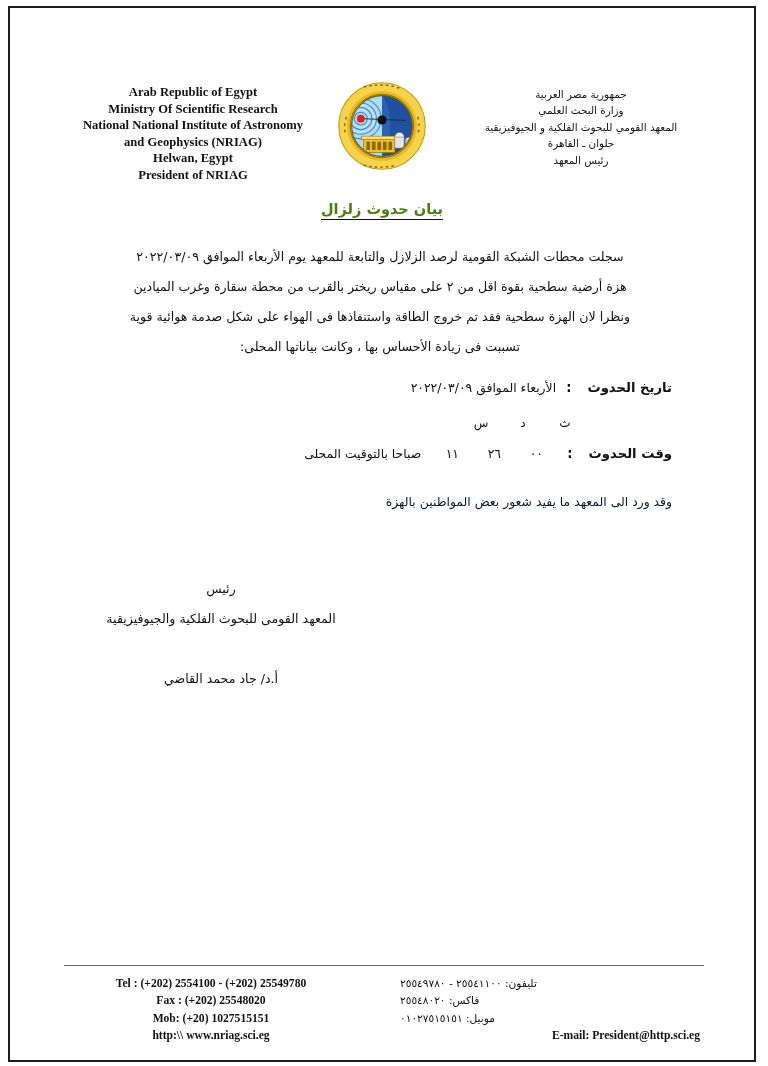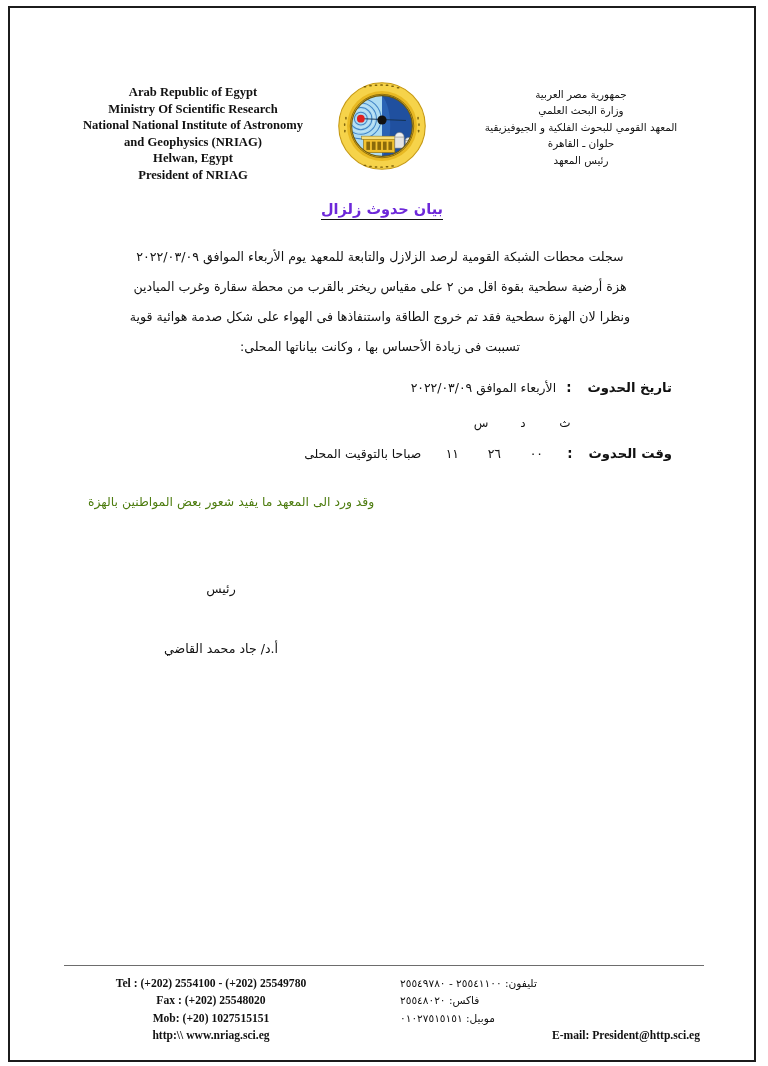--- a/index.html
+++ b/index.html
@@ -82,21 +82,21 @@
     left: 0;
     top: 192px;
     width: 100%;
     text-align: center;
     direction: rtl;
   }
   .doc-title span {
     font-family: "DejaVu Sans", sans-serif;
     font-weight: bold;
     font-size: 14.5px;
-    color: #6d28d9;
+    color: #4d7c0f;
     border-bottom: 1.6px solid #111111;
     padding-bottom: 2px;
     letter-spacing: 0.3px;
   }
 
   
   .body-block {
     position: absolute;
     right: 82px;
     top: 234px;
@@ -168,24 +168,24 @@
     text-align: center;
     font-size: 12.4px;
   }
   .time-suffix {
     font-size: 12.4px;
     padding-right: 10px;
     white-space: nowrap;
   }
   .note-line {
     direction: rtl;
-    text-align: left;
+    text-align: right;
     font-family: "DejaVu Sans", sans-serif;
     font-size: 12.4px;
-    color: #4d7c0f;
+    color: #0f172a;
     margin-top: 12px;
     padding-right: 0;
   }
 
   
   .signature {
     position: absolute;
     left: 96px;
     top: 566px;
     width: 230px;
@@ -401,20 +401,21 @@
         <span class="time-cell">١١</span>
       </span>
       <span class="time-suffix">صباحا بالتوقيت المحلى</span>
     </div>
 
     <div class="note-line">وقد ورد الى المعهد ما يفيد شعور بعض المواطنين بالهزة</div>
   </div>
 
   <div class="signature">
     <div class="sig-role">رئيس</div>
+    <div class="sig-org">المعهد القومى للبحوث الفلكية والجيوفيزيقية</div>
     <div class="sig-name">أ.د/ جاد محمد القاضي</div>
   </div>
 
   <div class="footer-rule"></div>
 
   <div class="footer">
     <div class="footer-en">
       <div>Tel  : (+202) 2554100 - (+202) 25549780</div>
       <div>Fax  : (+202) 25548020</div>
       <div>Mob: (+20) 1027515151</div>

